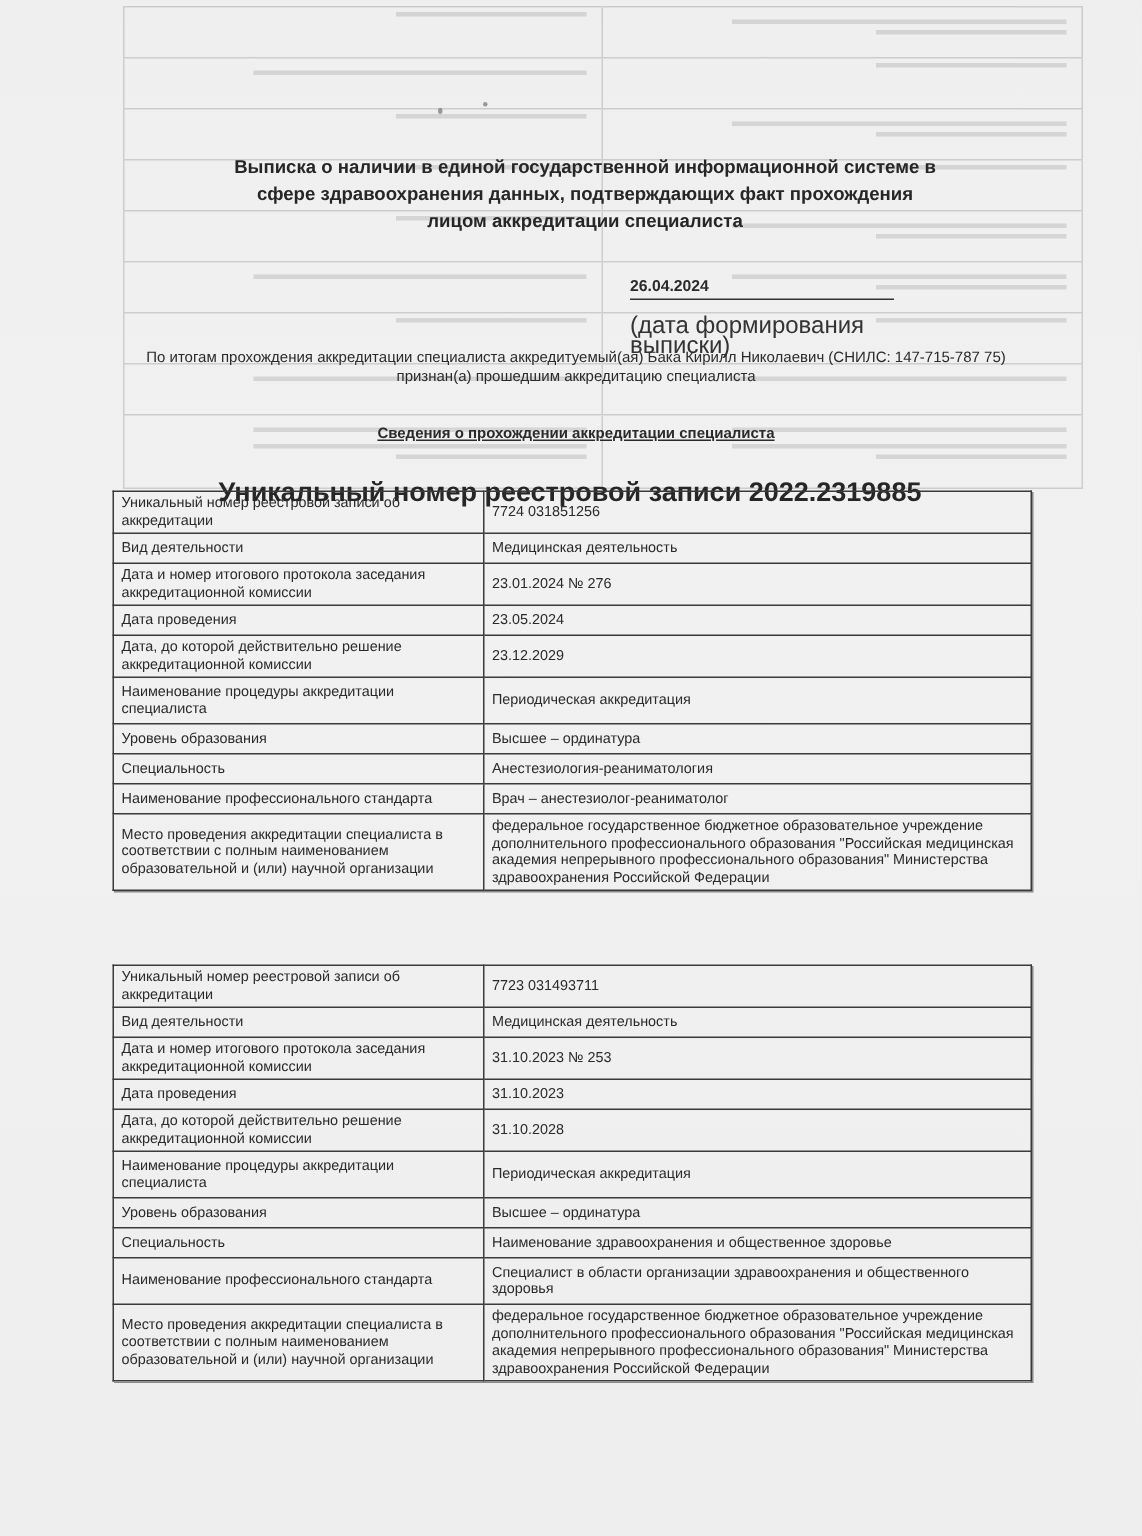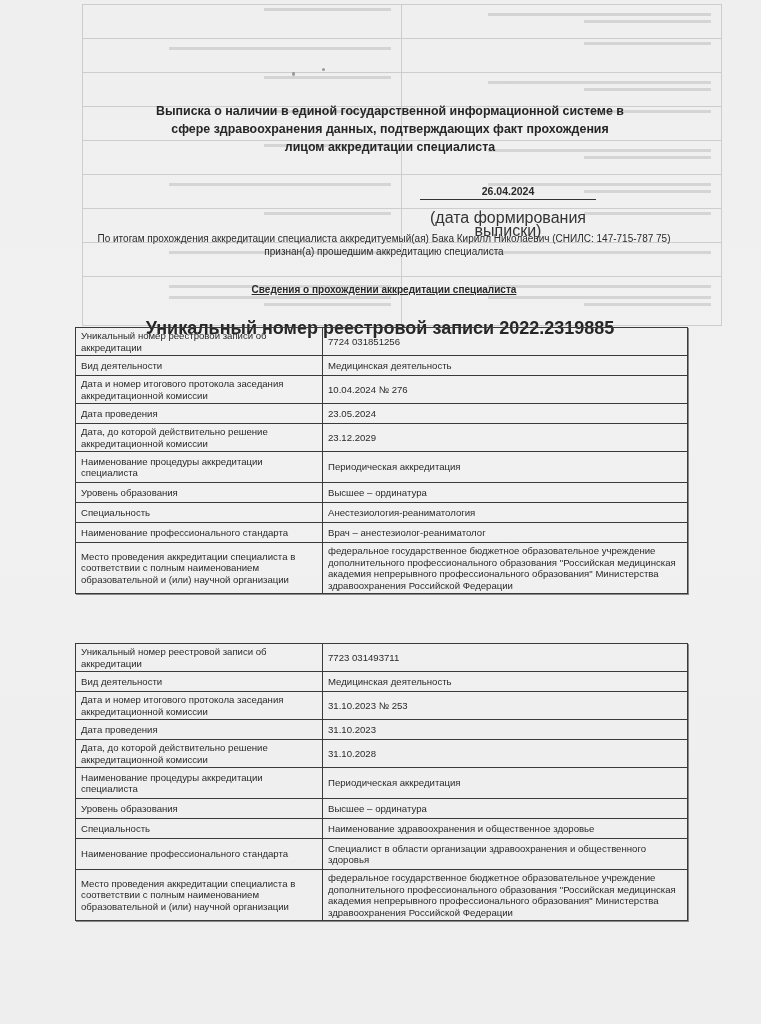--- a/index.html
+++ b/index.html
@@ -48,21 +48,20 @@
       text-align: center;
       font-weight: bold;
       font-size: 12.4px;
       line-height: 18px;
       color: #262626;
     }
     .date-block {
       position: absolute;
       left: 420px; top: 185px;
       width: 176px;
-      text-align: center;
     }
     .date-value {
       font-size: 10.5px;
       font-weight: bold;
       color: #2a2a2a;
       line-height: 13px;
     }
     .date-line {
       border-top: 1px solid #333;
       margin-top: 1px;
@@ -240,21 +239,21 @@
       <tr class="h28">
         <td class="label">Уникальный номер реестровой записи об аккредитации</td>
         <td>7724 031851256</td>
       </tr>
       <tr class="h20">
         <td class="label">Вид деятельности</td>
         <td>Медицинская деятельность</td>
       </tr>
       <tr class="h28">
         <td class="label">Дата и номер итогового протокола заседания аккредитационной комиссии</td>
-        <td>10.04.2024 № 276</td>
+        <td>23.01.2024 № 276</td>
       </tr>
       <tr class="h20">
         <td class="label">Дата проведения</td>
         <td>23.05.2024</td>
       </tr>
       <tr class="h28">
         <td class="label">Дата, до которой действительно решение аккредитационной комиссии</td>
         <td>23.12.2029</td>
       </tr>
       <tr class="h30">

